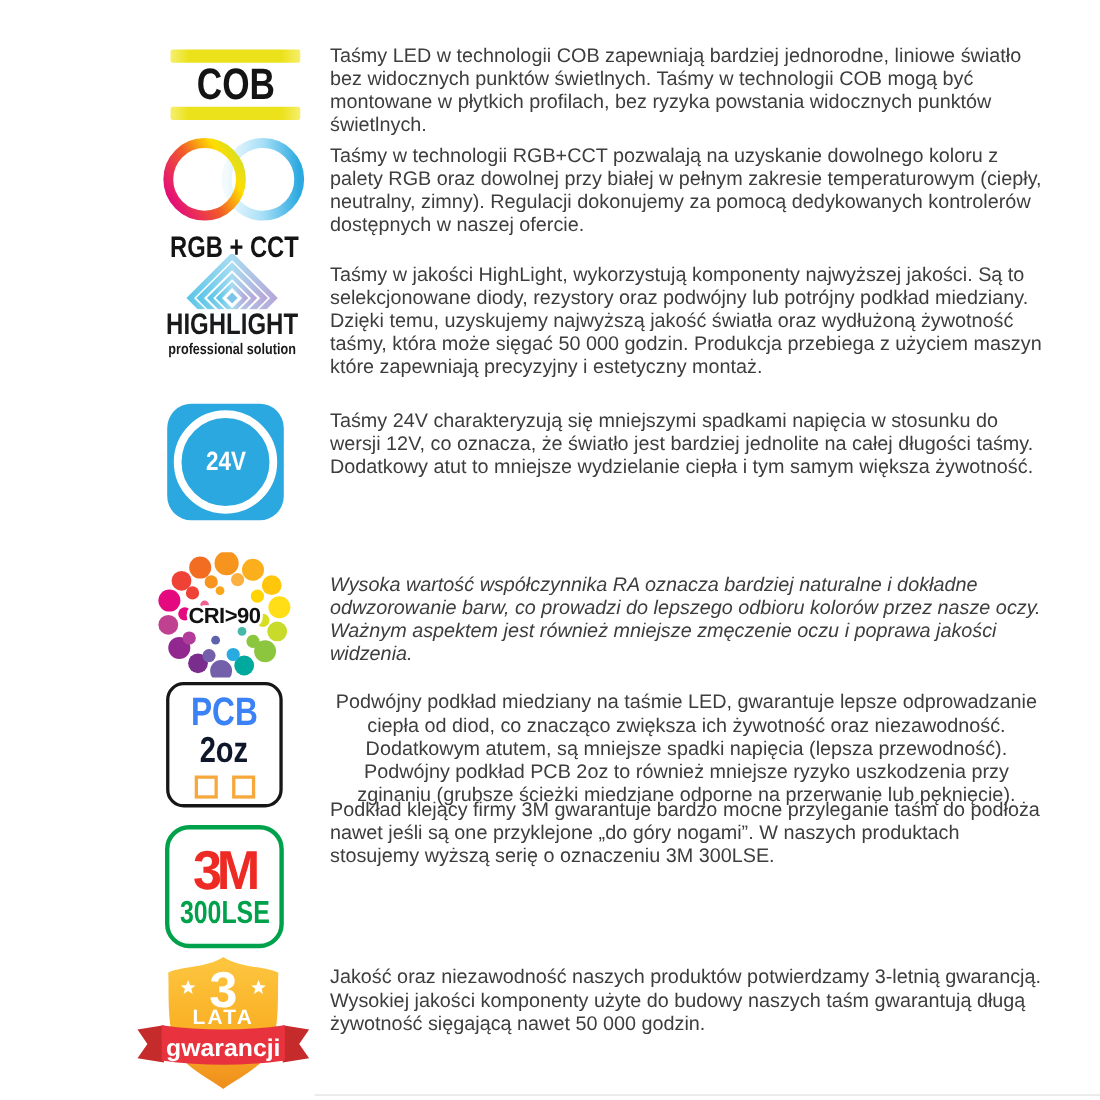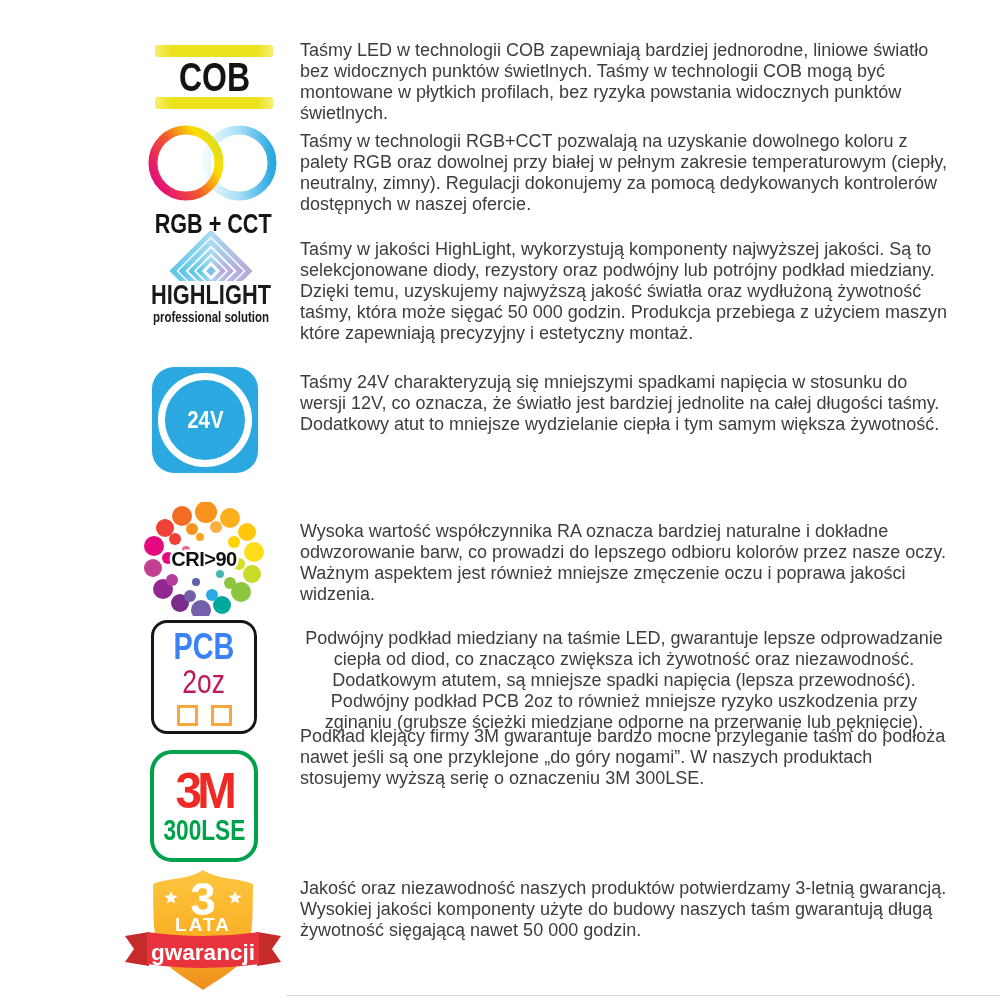--- a/index.html
+++ b/index.html
@@ -20,21 +20,21 @@
   
   .v24{width:106px;height:106px;background:#2BA8E0;border-radius:22px;
        display:flex;align-items:center;justify-content:center;}
   .v24-ring{width:80px;height:80px;border:7px solid #fff;border-radius:50%;
             display:flex;align-items:center;justify-content:center;}
   .v24-label{color:#fff;font-size:24px;font-weight:bold;}
   
   .pcb{width:100px;height:108px;border:3px solid #161616;border-radius:16px;
        display:flex;flex-direction:column;align-items:center;justify-content:center;background:#fff;}
   .pcb-line1{font-size:36px;font-weight:bold;color:#3b82f6;line-height:36px;}
-  .pcb-line2{font-size:33px;font-weight:normal;color:#be185d;line-height:34px;}
+  .pcb-line2{font-size:33px;font-weight:bold;color:#0f172a;line-height:34px;}
   .pcb-pads{display:flex;gap:13px;margin-top:6px;}
   .pcb-pad{width:15px;height:15px;border:3px solid #F6A83C;background:#fff;}
   
   .m3{width:100px;height:104px;border:4px solid #00A14B;border-radius:16px;
       display:flex;flex-direction:column;align-items:center;justify-content:center;background:#fff;}
   .m3-logo{font-size:50px;font-weight:800;color:#EE2A24;letter-spacing:-5px;line-height:48px;
            transform:scaleX(.95);}
   .m3-series{font-size:29px;font-weight:bold;color:#00A14B;line-height:30px;}
   .divider{position:absolute;left:286px;top:995px;width:714px;height:1px;background:#dcdcdc;}
 </style>
@@ -132,21 +132,21 @@
         <circle cx="26" cy="56" r="6" fill="#E5097F"></circle>
           <circle cx="33" cy="37" r="6" fill="#EF4136"></circle>
         <circle cx="58" cy="35" r="4" fill="#FAA61A"></circle>
           <circle cx="44" cy="48" r="4" fill="#F0608E"></circle>
         <circle cx="78" cy="72" r="4" fill="#46B8A9"></circle>
           <circle cx="54" cy="80" r="4" fill="#5E62AD"></circle>
       </g>
       <text x="62" y="64" text-anchor="middle" font-size="20" font-weight="bold" fill="#111" stroke="#ffffff" stroke-width="5" paint-order="stroke" letter-spacing="-0.5">CRI&gt;90</text>
     </svg>
   </div>
-  <p class="desc" style="top:521px;">Wysoka wartość współczynnika RA oznacza bardziej naturalne i dokładne odwzorowanie barw, co prowadzi do lepszego odbioru kolorów przez nasze oczy. Ważnym aspektem jest również mniejsze zmęczenie oczu i poprawa jakości widzenia.</p>
+  <p class="desc" style="top:521px;font-style:italic;">Wysoka wartość współczynnika RA oznacza bardziej naturalne i dokładne odwzorowanie barw, co prowadzi do lepszego odbioru kolorów przez nasze oczy. Ważnym aspektem jest również mniejsze zmęczenie oczu i poprawa jakości widzenia.</p>
 
   <div class="icon pcb" style="left:151px;top:620px;">
     <div class="pcb-line1"><span class="cx">PCB</span></div>
     <div class="pcb-line2"><span class="cx">2oz</span></div>
     <div class="pcb-pads">
       <div class="pcb-pad"></div>
       <div class="pcb-pad"></div>
     </div>
   </div>
   <p class="desc" style="top:628px;text-align:center;">Podwójny podkład miedziany na taśmie LED, gwarantuje lepsze odprowadzanie ciepła od diod, co znacząco zwiększa ich żywotność oraz niezawodność. Dodatkowym atutem, są mniejsze spadki napięcia (lepsza przewodność). Podwójny podkład PCB 2oz to również mniejsze ryzyko uszkodzenia przy zginaniu (grubsze ścieżki miedziane odporne na przerwanie lub pęknięcie).</p>

